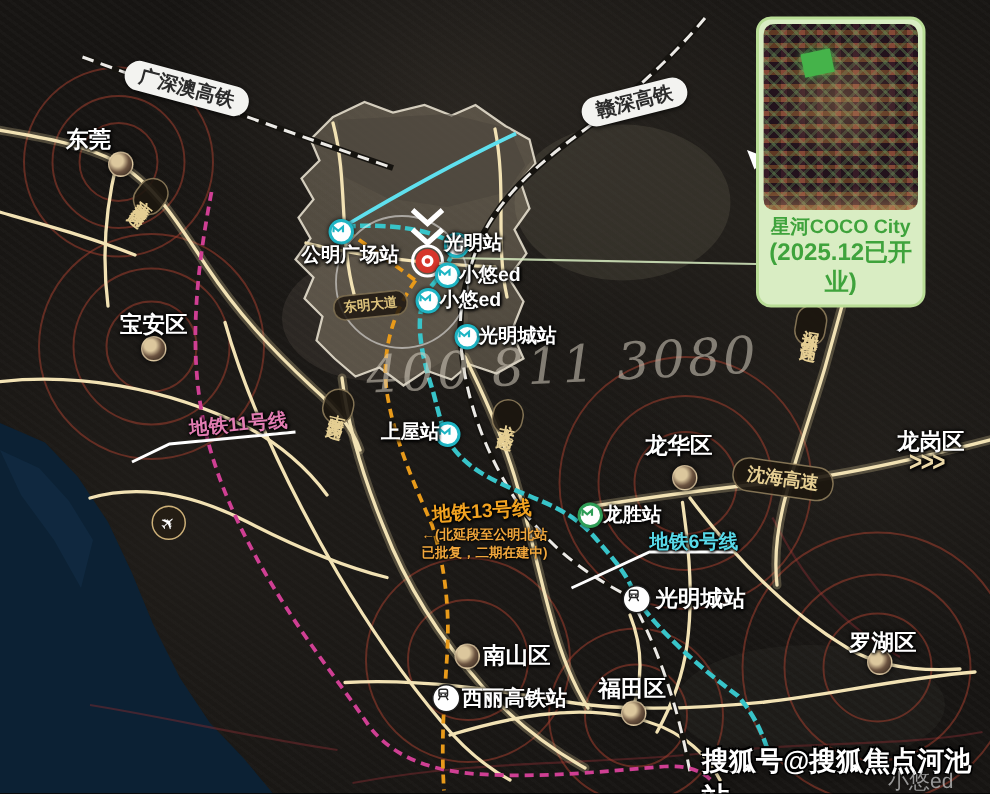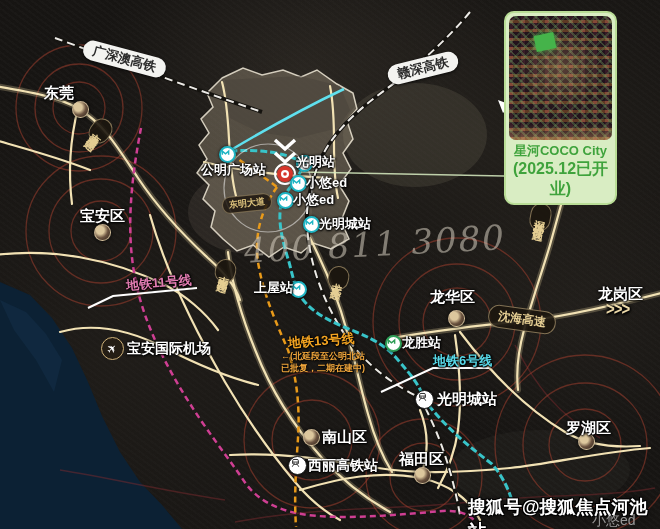--- a/index.html
+++ b/index.html
@@ -228,21 +228,20 @@
   <div class="d-icon" style="left:72px;top:101px"></div>
   <div class="d-icon" style="left:94px;top:224px"></div>
   <div class="d-icon" style="left:448px;top:310px"></div>
   <div class="d-icon" style="left:303px;top:429px"></div>
   <div class="d-icon" style="left:414px;top:467px"></div>
   <div class="d-icon" style="left:578px;top:433px"></div>
 
   <div class="plane" style="left:101px;top:337px">
       <span>✈</span>
     </div>
-  <div class="lbl s14" style="left:127px;top:340px">宝安国际机场</div>
 
   <div class="railpill" style="left:82px;top:49px;transform:rotate(15deg)">广深澳高铁</div>
   <div class="railpill" style="left:387px;top:58px;transform:rotate(-14deg)">赣深高铁</div>
 
   <div class="vpill" style="left:90px;top:118px;transform:rotate(37deg)">京港澳高速</div>
   <div class="vpill" style="left:215px;top:259px;transform:rotate(14deg)">南光高速</div>
   <div class="vpill" style="left:328px;top:266px;transform:rotate(12deg)">龙大高速</div>
   <div class="hpill" style="left:488px;top:308px;transform:rotate(8deg)">沈海高速</div>
   <div class="vpill" style="left:530px;top:203px;transform:rotate(10deg)">深圳外环高速</div>
   <div class="rpill" style="left:222px;top:195px;transform:rotate(-6deg)">东明大道</div>

